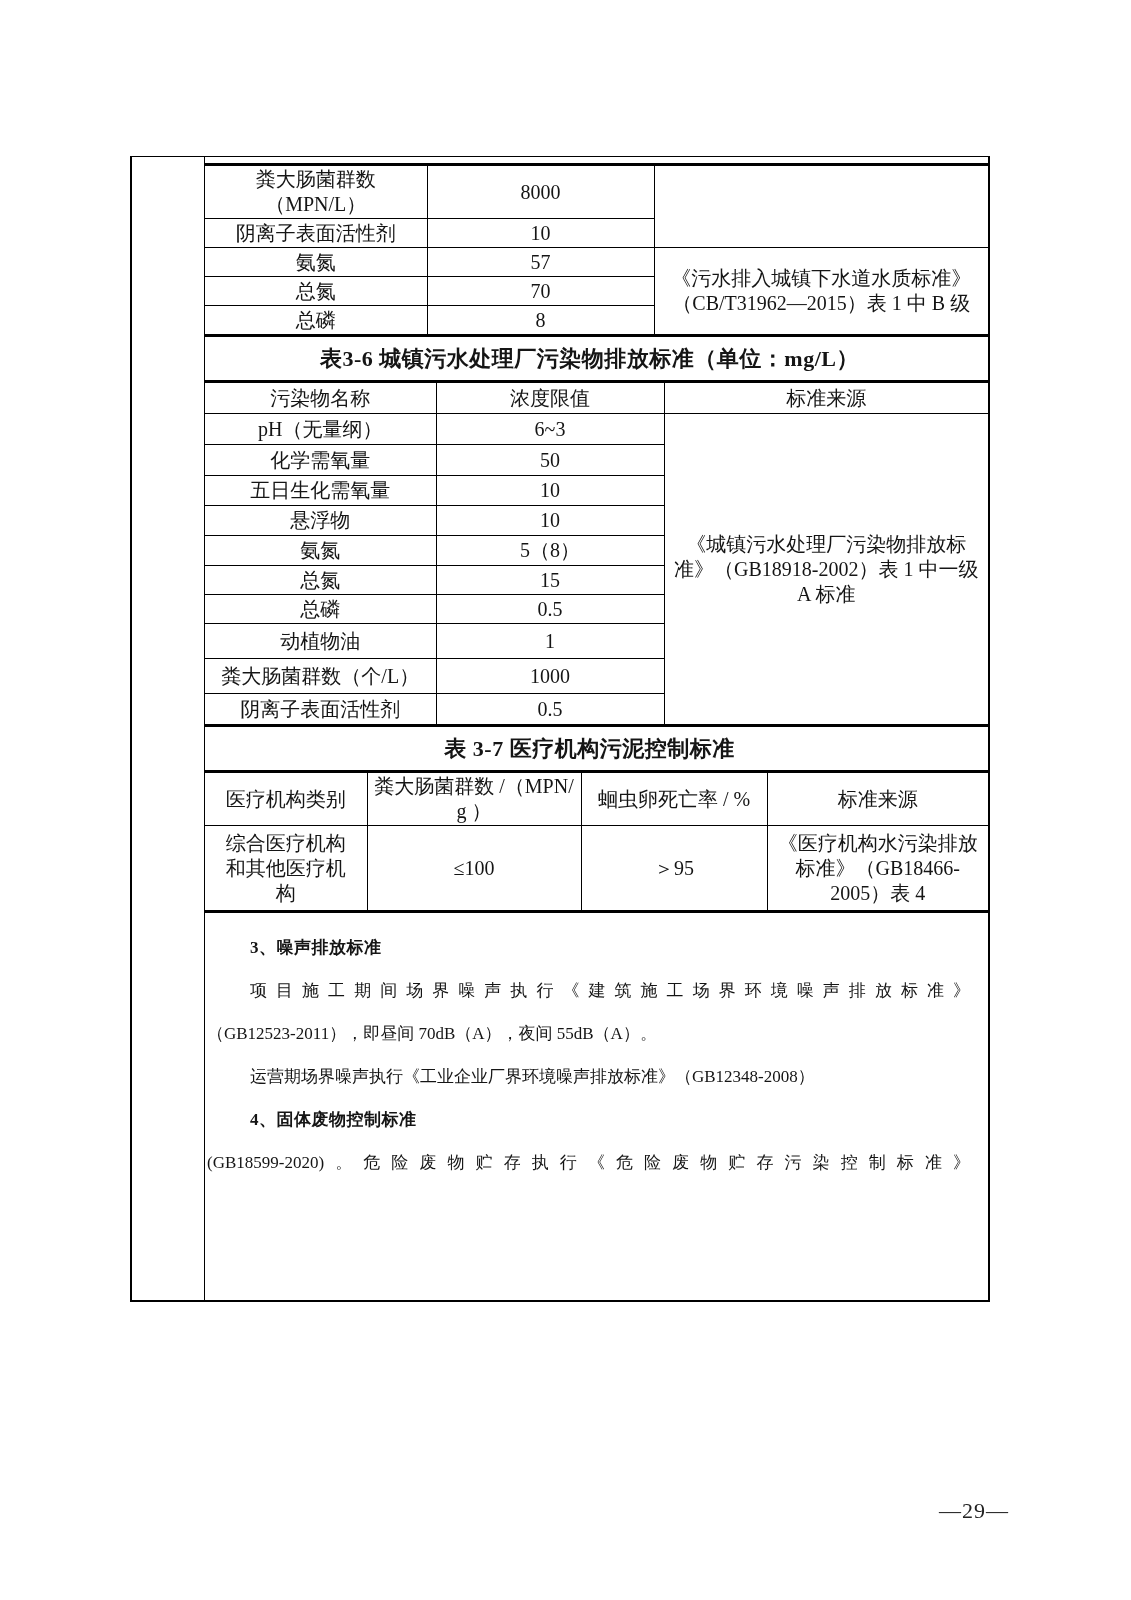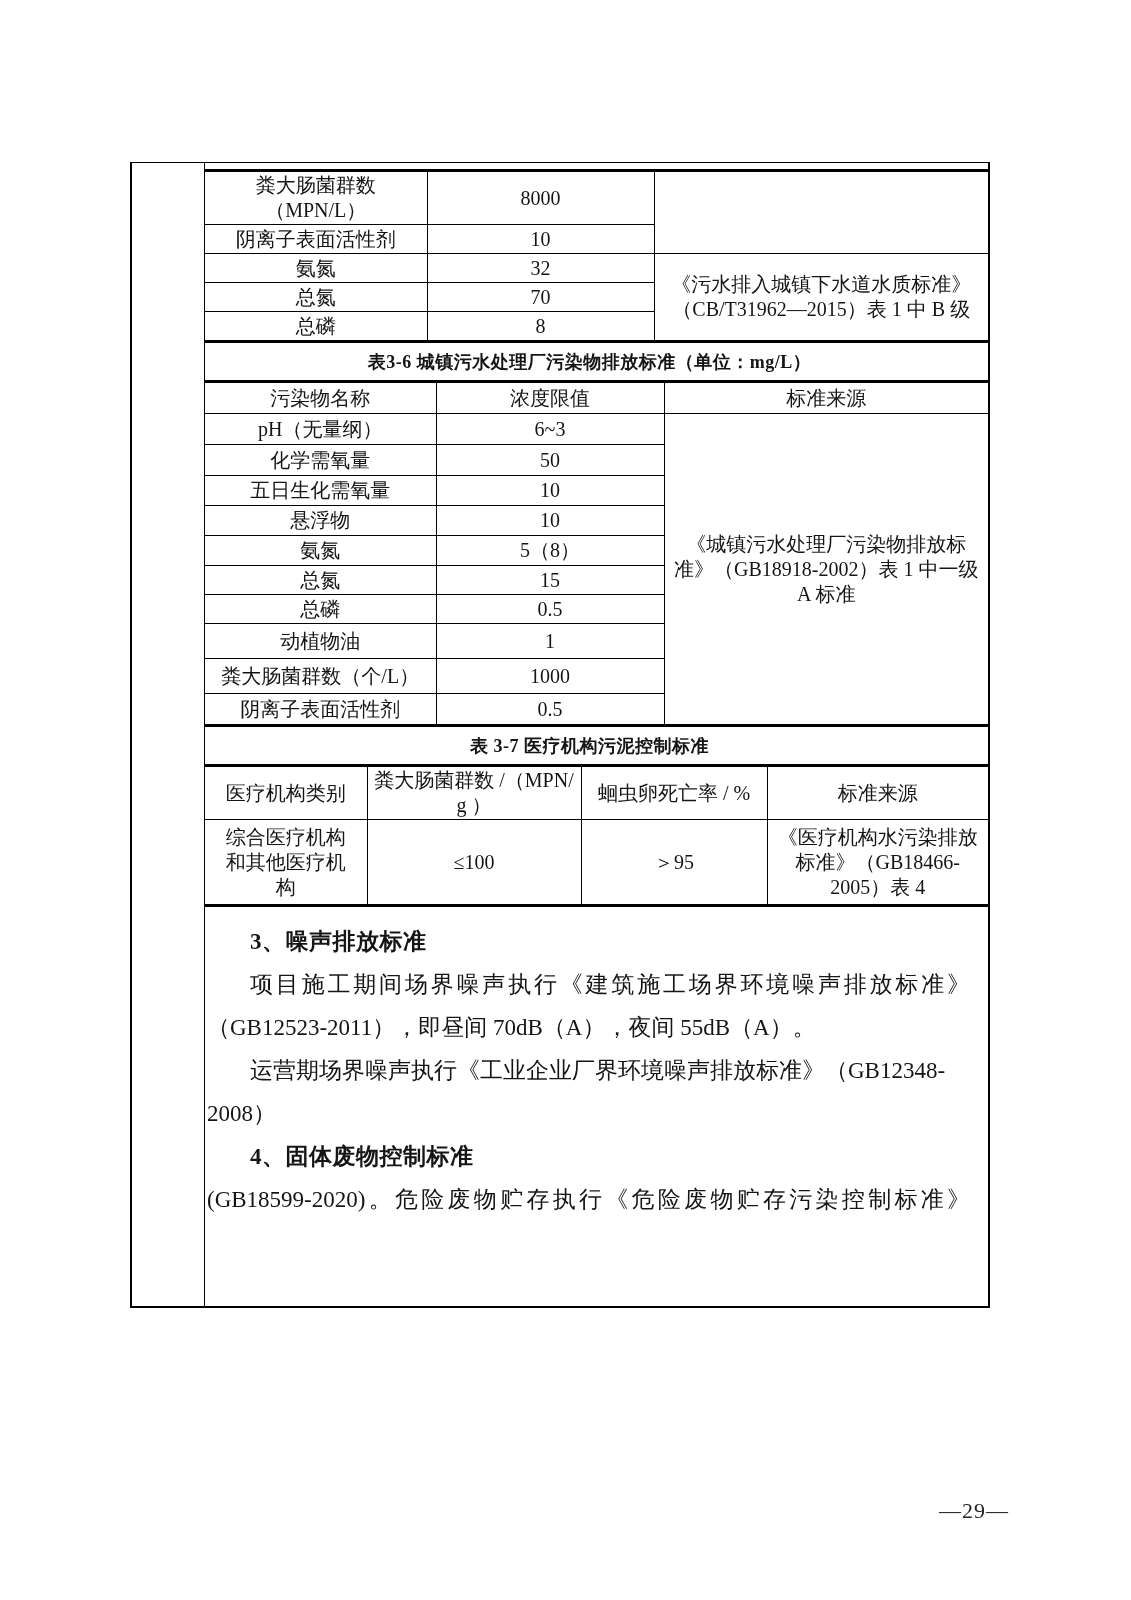--- a/index.html
+++ b/index.html
@@ -2,21 +2,21 @@
 <html><head>
 <meta charset="utf-8">
 <style>
   html,body { margin:0; padding:0; background:#ffffff; }
   .page {
     position:relative; width:1131px; height:1600px; background:#ffffff;
     font-family:"Liberation Serif","DejaVu Serif",serif; color:#151515;
     overflow:hidden;
   }
   .form {
-    position:absolute; left:130px; top:162px; width:860px; height:1146px;
+    position:absolute; left:130px; top:156px; width:860px; height:1146px;
     border:2px solid #000; border-top-width:1px; box-sizing:border-box;
     display:flex;
   }
   .form-left { width:72px; flex:none; border-right:1px solid #000; }
   .form-content { flex:1; padding-top:6px; }
 
   table.t { border-collapse:collapse; table-layout:fixed; width:783px; }
   table.t td, table.t th {
     border:1px solid #000; text-align:center; vertical-align:middle;
     font-size:20px; font-weight:normal; padding:1px 4px; box-sizing:border-box;
@@ -30,26 +30,26 @@
   tr.h48 td { height:48px; }
   tr.h29 td { height:29px; }
   tr.h30 td { height:30px; }
   tr.h31 td { height:31px; }
   tr.h32 td, tr.h32 th { height:32px; }
   tr.h35 td { height:35px; }
   tr.h54 td, tr.h54 th { height:54px; }
   tr.h86 td { height:86px; }
 
   .tbl-title {
-    font-weight:bold; font-size:18px; text-align:center;
+    font-weight:bold; font-size:22px; text-align:center;
     padding:7px 14px 6px 0; letter-spacing:0.5px;
   }
   .cell-pad14 { padding:2px 14px !important; }
 
-  .text-block { padding:13px 18px 0 2px; font-size:23px; line-height:43px; }
+  .text-block { padding:13px 18px 0 2px; font-size:17px; line-height:43px; }
   .heading { font-weight:bold; padding-left:43px; letter-spacing:0.5px; }
   .line { text-align:left; white-space:nowrap; }
   .line.wrapok { white-space:normal; }
   .line.stretch { text-align:justify; text-align-last:justify; white-space:normal; }
   .line.indent { text-indent:43px; }
 
   .page-num {
     position:absolute; left:939px; top:1498px; font-size:22px;
     letter-spacing:1px; color:#222;
   }
@@ -78,21 +78,21 @@
             </td>
             <td>8000</td>
             <td class="cr" rowspan="2"></td>
           </tr>
           <tr class="h29">
             <td class="c1">阴离子表面活性剂</td>
             <td>10</td>
           </tr>
           <tr class="h29">
             <td class="c1">氨氮</td>
-            <td>32</td>
+            <td>57</td>
             <td class="cr" rowspan="3">《污水排入城镇下水道水质标准》（CB/T31962—2015）表 1 中 B 级</td>
           </tr>
           <tr class="h29">
             <td class="c1">总氮</td>
             <td>70</td>
           </tr>
           <tr class="h30">
             <td class="c1">总磷</td>
             <td>8</td>
           </tr>

